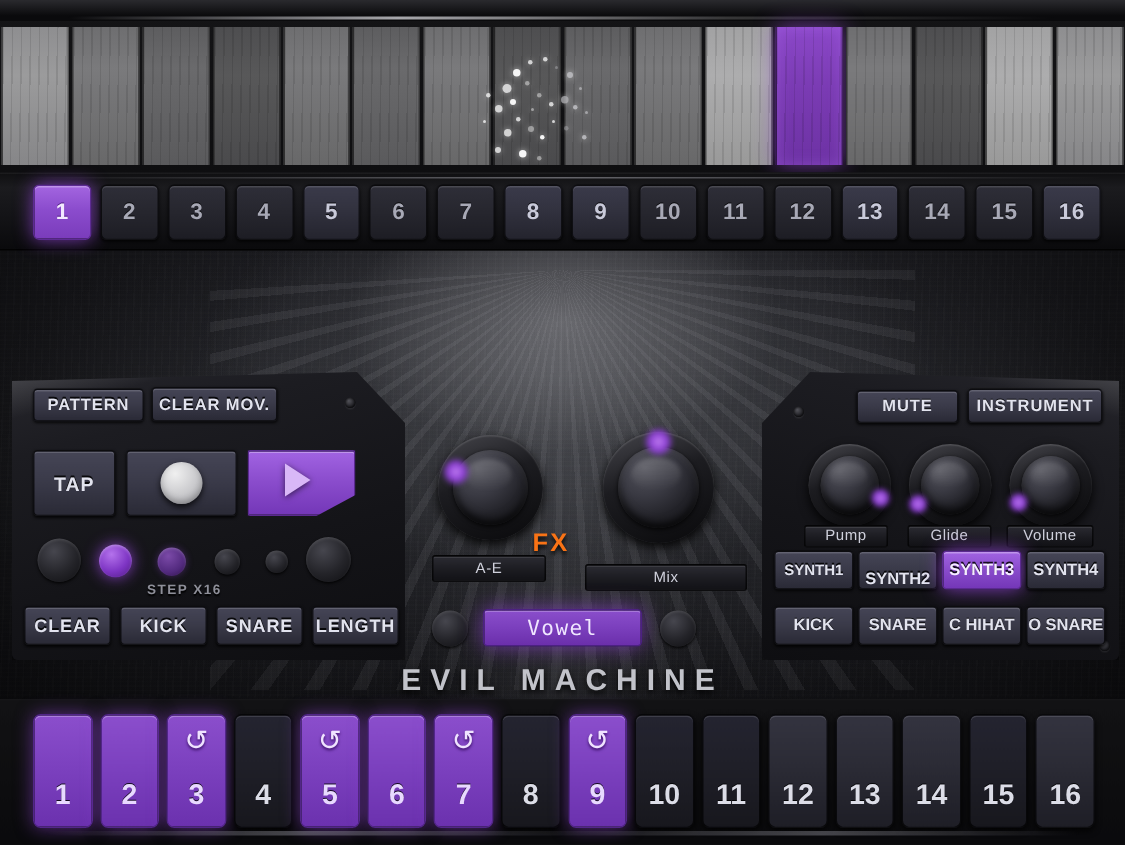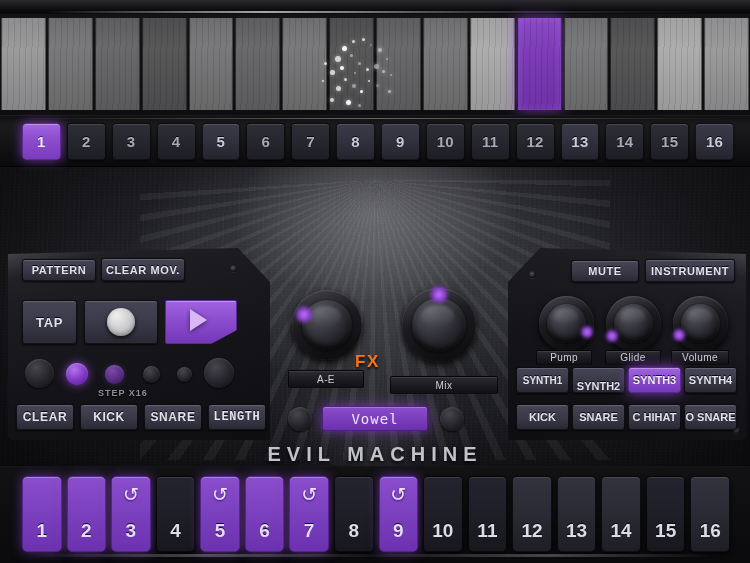--- a/index.html
+++ b/index.html
@@ -422,21 +422,21 @@
 <div class="led on dim2" style="left:105px; top:365px; width:19px; height:19px;"></div>
 <div class="led" style="left:143px; top:366px; width:17px; height:17px;"></div>
 <div class="led" style="left:177px; top:367px; width:15px; height:15px;"></div>
 <div class="led" style="left:204px; top:358px; width:30px; height:30px;"></div>
 
 <div class="static-label" style="left:98px; top:388px;">STEP X16</div>
 
 <div class="btn" style="left:16px;  top:404px; width:58px; height:26px; font-size:12px;">CLEAR</div>
 <div class="btn" style="left:80px;  top:404px; width:58px; height:26px; font-size:12px;">KICK</div>
 <div class="btn" style="left:144px; top:404px; width:58px; height:26px; font-size:12px;">SNARE</div>
-<div class="btn" style="left:208px; top:404px; width:58px; height:26px; font-size:12px;font-family:Liberation Mono, monospace;">LENGTH</div>
+<div class="btn" style="left:208px; top:404px; width:58px; height:26px; font-size:12px;">LENGTH</div>
 
 <div class="knob" style="left:292px; top:290px; width:70px; height:70px;">
   <div class="ring"></div>
   <div class="cap"></div>
   <div class="ind" style="left:4%; top:22%;"></div>
 </div>
 <div class="knob" style="left:402px; top:288px; width:74px; height:74px;">
   <div class="ring"></div>
   <div class="cap"></div>
   <div class="ind" style="left:37%; top:-4%;"></div>

